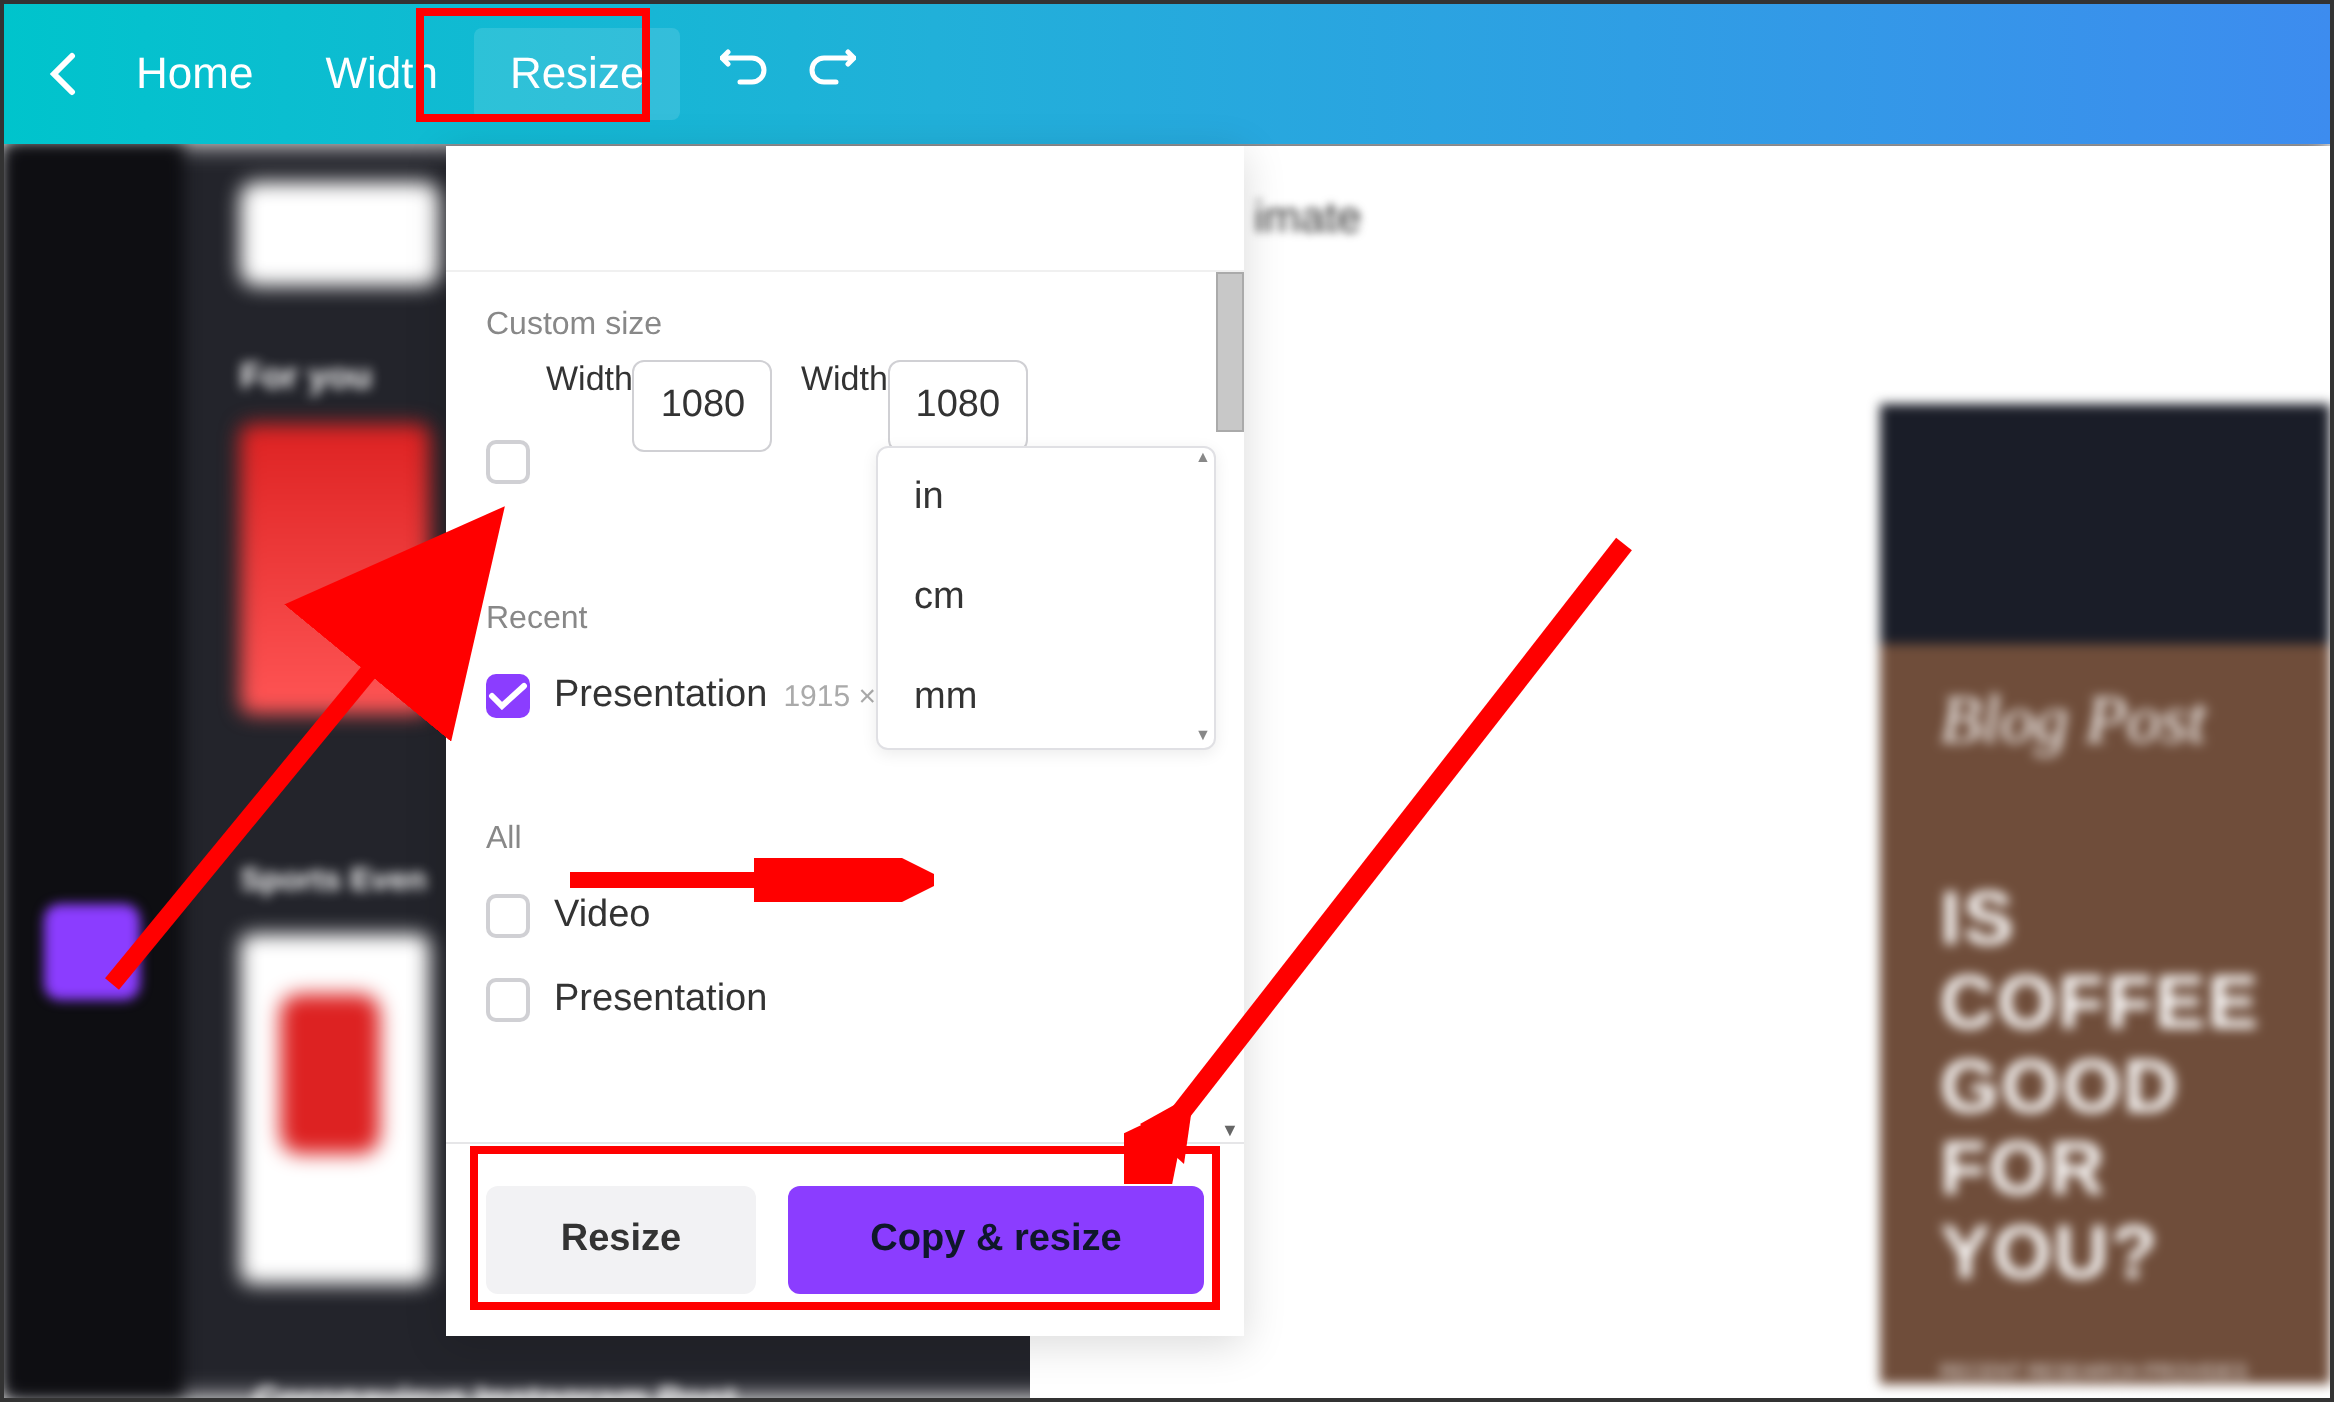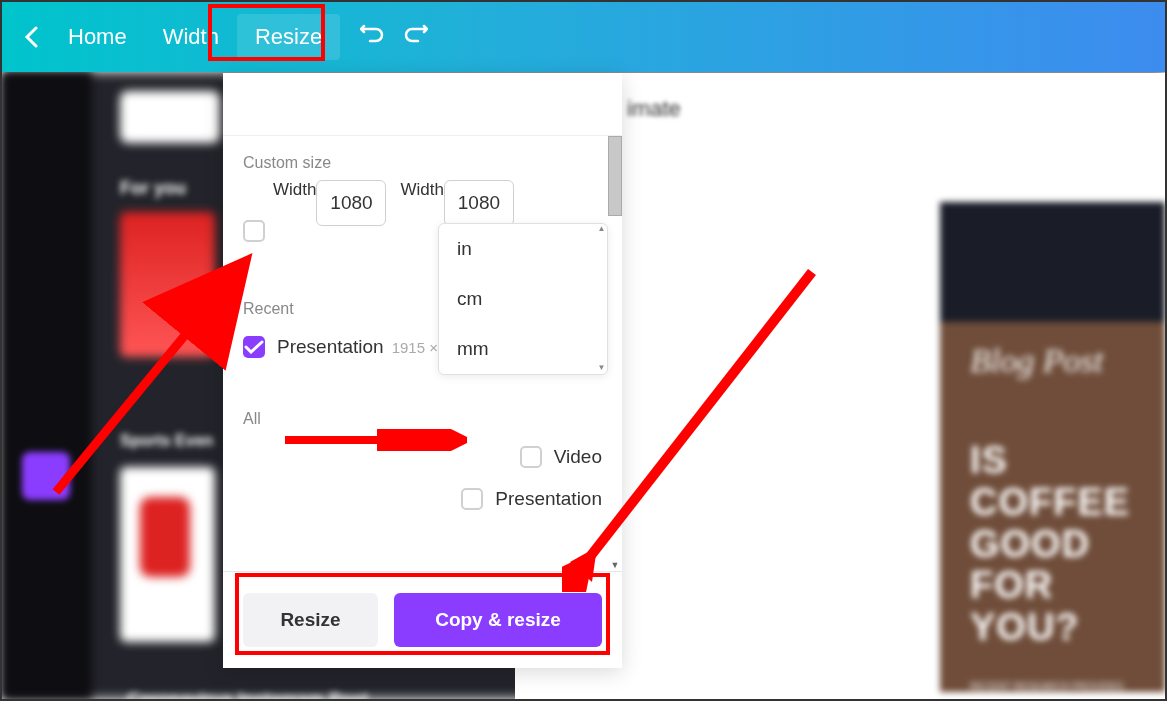--- a/index.html
+++ b/index.html
@@ -39,27 +39,27 @@
 .dim-check { border: 2px solid #d0d0d4; border-radius: 5px; width: 22px; height: 22px; display: inline-block; cursor: pointer; margin-right: 8px; margin-top: 10px; }
 .dim-input { width: 70px; height: 46px; border: 1px solid #d0d0d4; border-radius: 6px; text-align: center; font-size: 19px; color: #333; }
 .unit-dropdown { position: absolute; left: 215px; top: 87px; width: 170px; background: #fff; border: 1px solid #e0e0e4; border-radius: 6px; z-index: 60; box-shadow: 0 2px 8px rgba(0,0,0,0.08); }
 .unit-item { padding: 14px 18px; font-size: 19px; color: #333; display: flex; align-items: center; justify-content: space-between; cursor: pointer; }
 .unit-scroll-top { position: absolute; right: 0; top: 0; width: 11px; height: 11px; font-size: 8px; text-align: center; color: #888; }
 .unit-scroll-bot { position: absolute; right: 0; bottom: 0; width: 11px; height: 11px; font-size: 8px; text-align: center; color: #888; }
 .recent-row { display: flex; align-items: center; padding: 10px 20px; }
 .recent-check { width: 22px; height: 22px; border-radius: 5px; background: #8b3dff; display: flex; align-items: center; justify-content: center; margin-right: 12px; cursor: pointer; }
 .recent-label { font-size: 19px; color: #333; }
 .recent-dim { font-size: 15px; color: #aaa; margin-left: 8px; }
-.all-row { display: flex; align-items: center; padding: 10px 20px; justify-content: flex-end; }
+.all-row { display: flex; align-items: center; padding: 10px 20px; }
 .all-check { border: 2px solid #d0d0d4; border-radius: 5px; width: 22px; height: 22px; display: inline-block; margin-right: 12px; cursor: pointer; }
 .all-text { font-size: 19px; color: #333; }
 .panel-footer { position: absolute; bottom: 0; left: 0; right: 0; height: 97px; border-top: 1px solid #e6e6e8; background: #fff; display: flex; align-items: center; padding: 0 20px; gap: 16px; }
 .footer-btn { height: 54px; border-radius: 6px; font-size: 19px; font-weight: 600; cursor: pointer; display: flex; align-items: center; justify-content: center; }
 .btn-resize { background: #f2f2f4; color: #333; width: 135px; }
-.btn-copy { background: #8b3dff; color: #ffffff; flex: 1; }
+.btn-copy { background: #8b3dff; color: #0f172a; flex: 1; }
 .footer-highlight { position: absolute; left: 233px; top: 571px; width: 375px; height: 82px; border: 4px solid #ff0000; z-index: 200; pointer-events: none; }
 .arrow-svg { position: absolute; z-index: 150; pointer-events: none; }
 .design-preview { position: absolute; right: 0; top: 200px; width: 225px; height: 500px; z-index: 5; filter: blur(3px); }
 .preview-top { height: 120px; background: #1a1d28; }
 .preview-mid { height: 370px; background: #6f4d3a; padding: 20px 30px; color: #fff; }
 .preview-script { font-family: cursive; font-size: 34px; font-style: italic; margin-bottom: 60px; font-weight: 300; }
 .preview-heading { font-size: 38px; font-weight: 900; line-height: 1.1; letter-spacing: 1px; }
 .preview-small { margin-top: 30px; font-size: 10px; line-height: 1.5; opacity: 0.9; }
 .checkmark { width: 20px; height: 14px; }
 </style>

